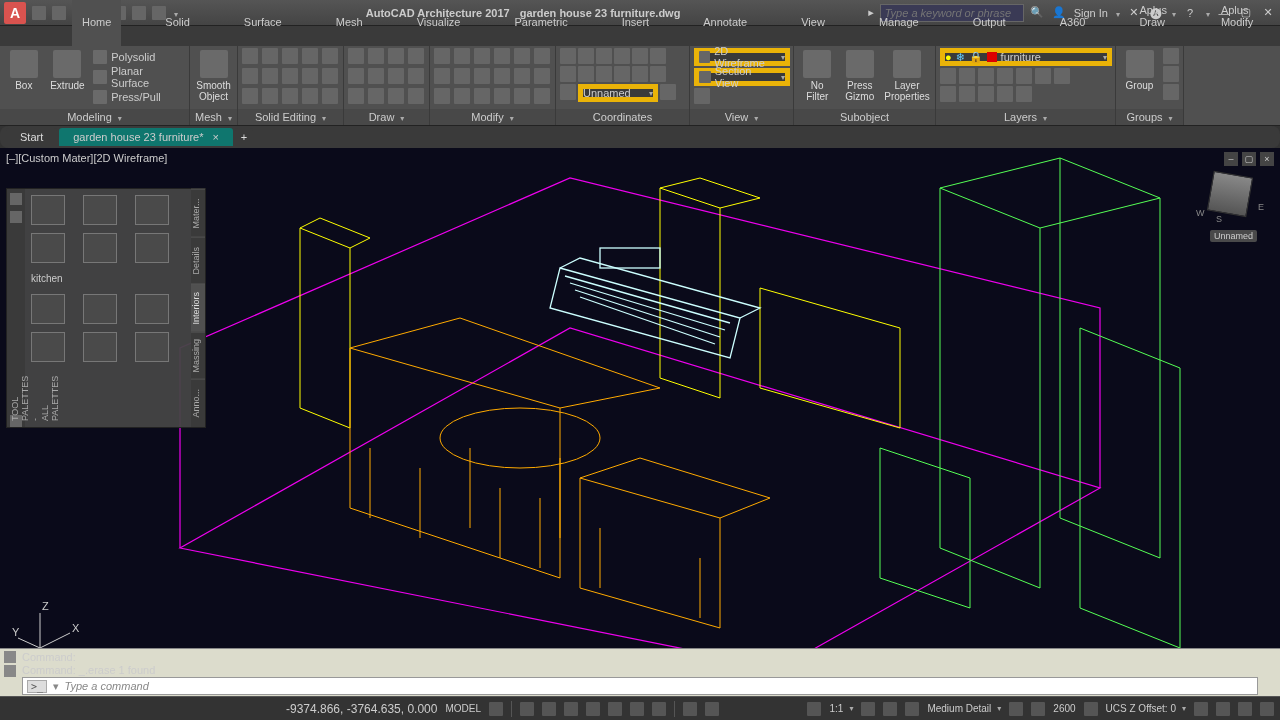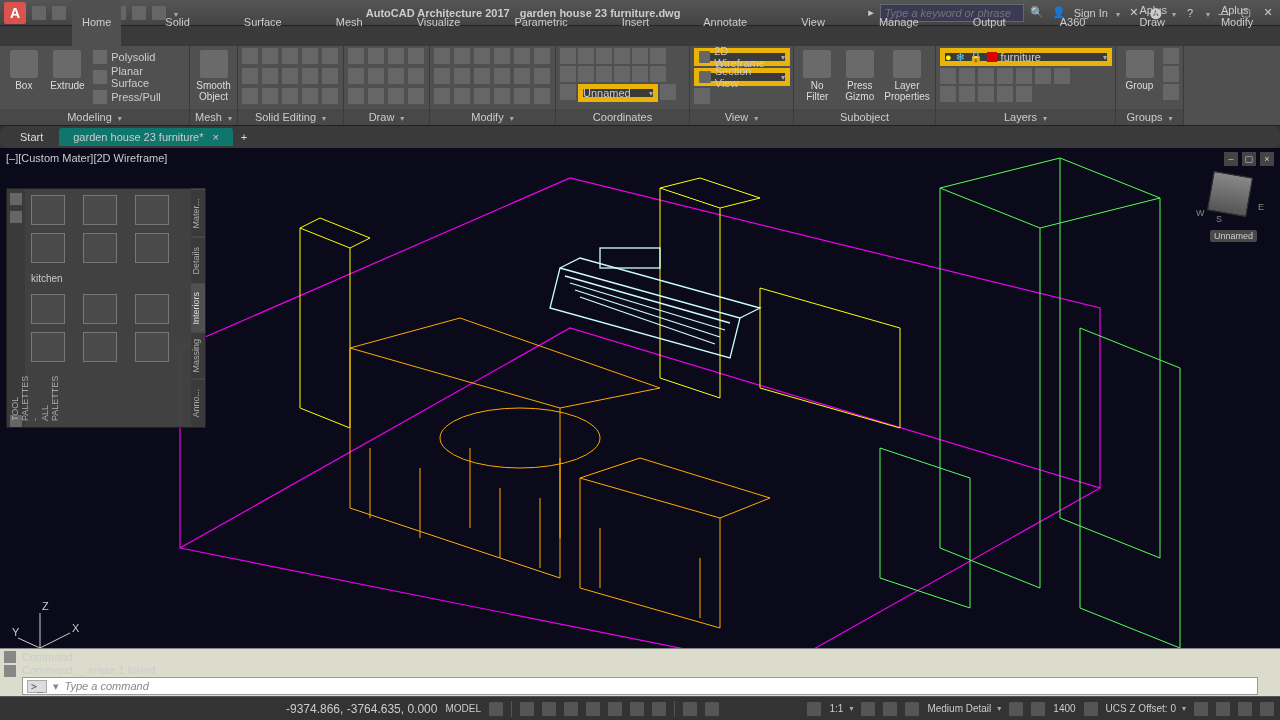--- a/index.html
+++ b/index.html
@@ -504,20 +504,20 @@
   <div class="sb-ico"></div>
   <div class="sb-fill"></div>
   <div class="sb-ico"></div>
   <div class="sb-item caret">1:1</div>
   <div class="sb-ico"></div>
   <div class="sb-ico"></div>
   <div class="sb-ico"></div>
   <div class="sb-item caret">Medium Detail</div>
   <div class="sb-ico"></div>
   <div class="sb-ico"></div>
-  <div class="sb-item">1400</div>
+  <div class="sb-item">2600</div>
   <div class="sb-ico"></div>
   <div class="sb-item caret">UCS Z Offset: 0</div>
   <div class="sb-ico"></div>
   <div class="sb-ico"></div>
   <div class="sb-ico"></div>
   <div class="sb-ico"></div>
 </div>
 
 </body></html>

